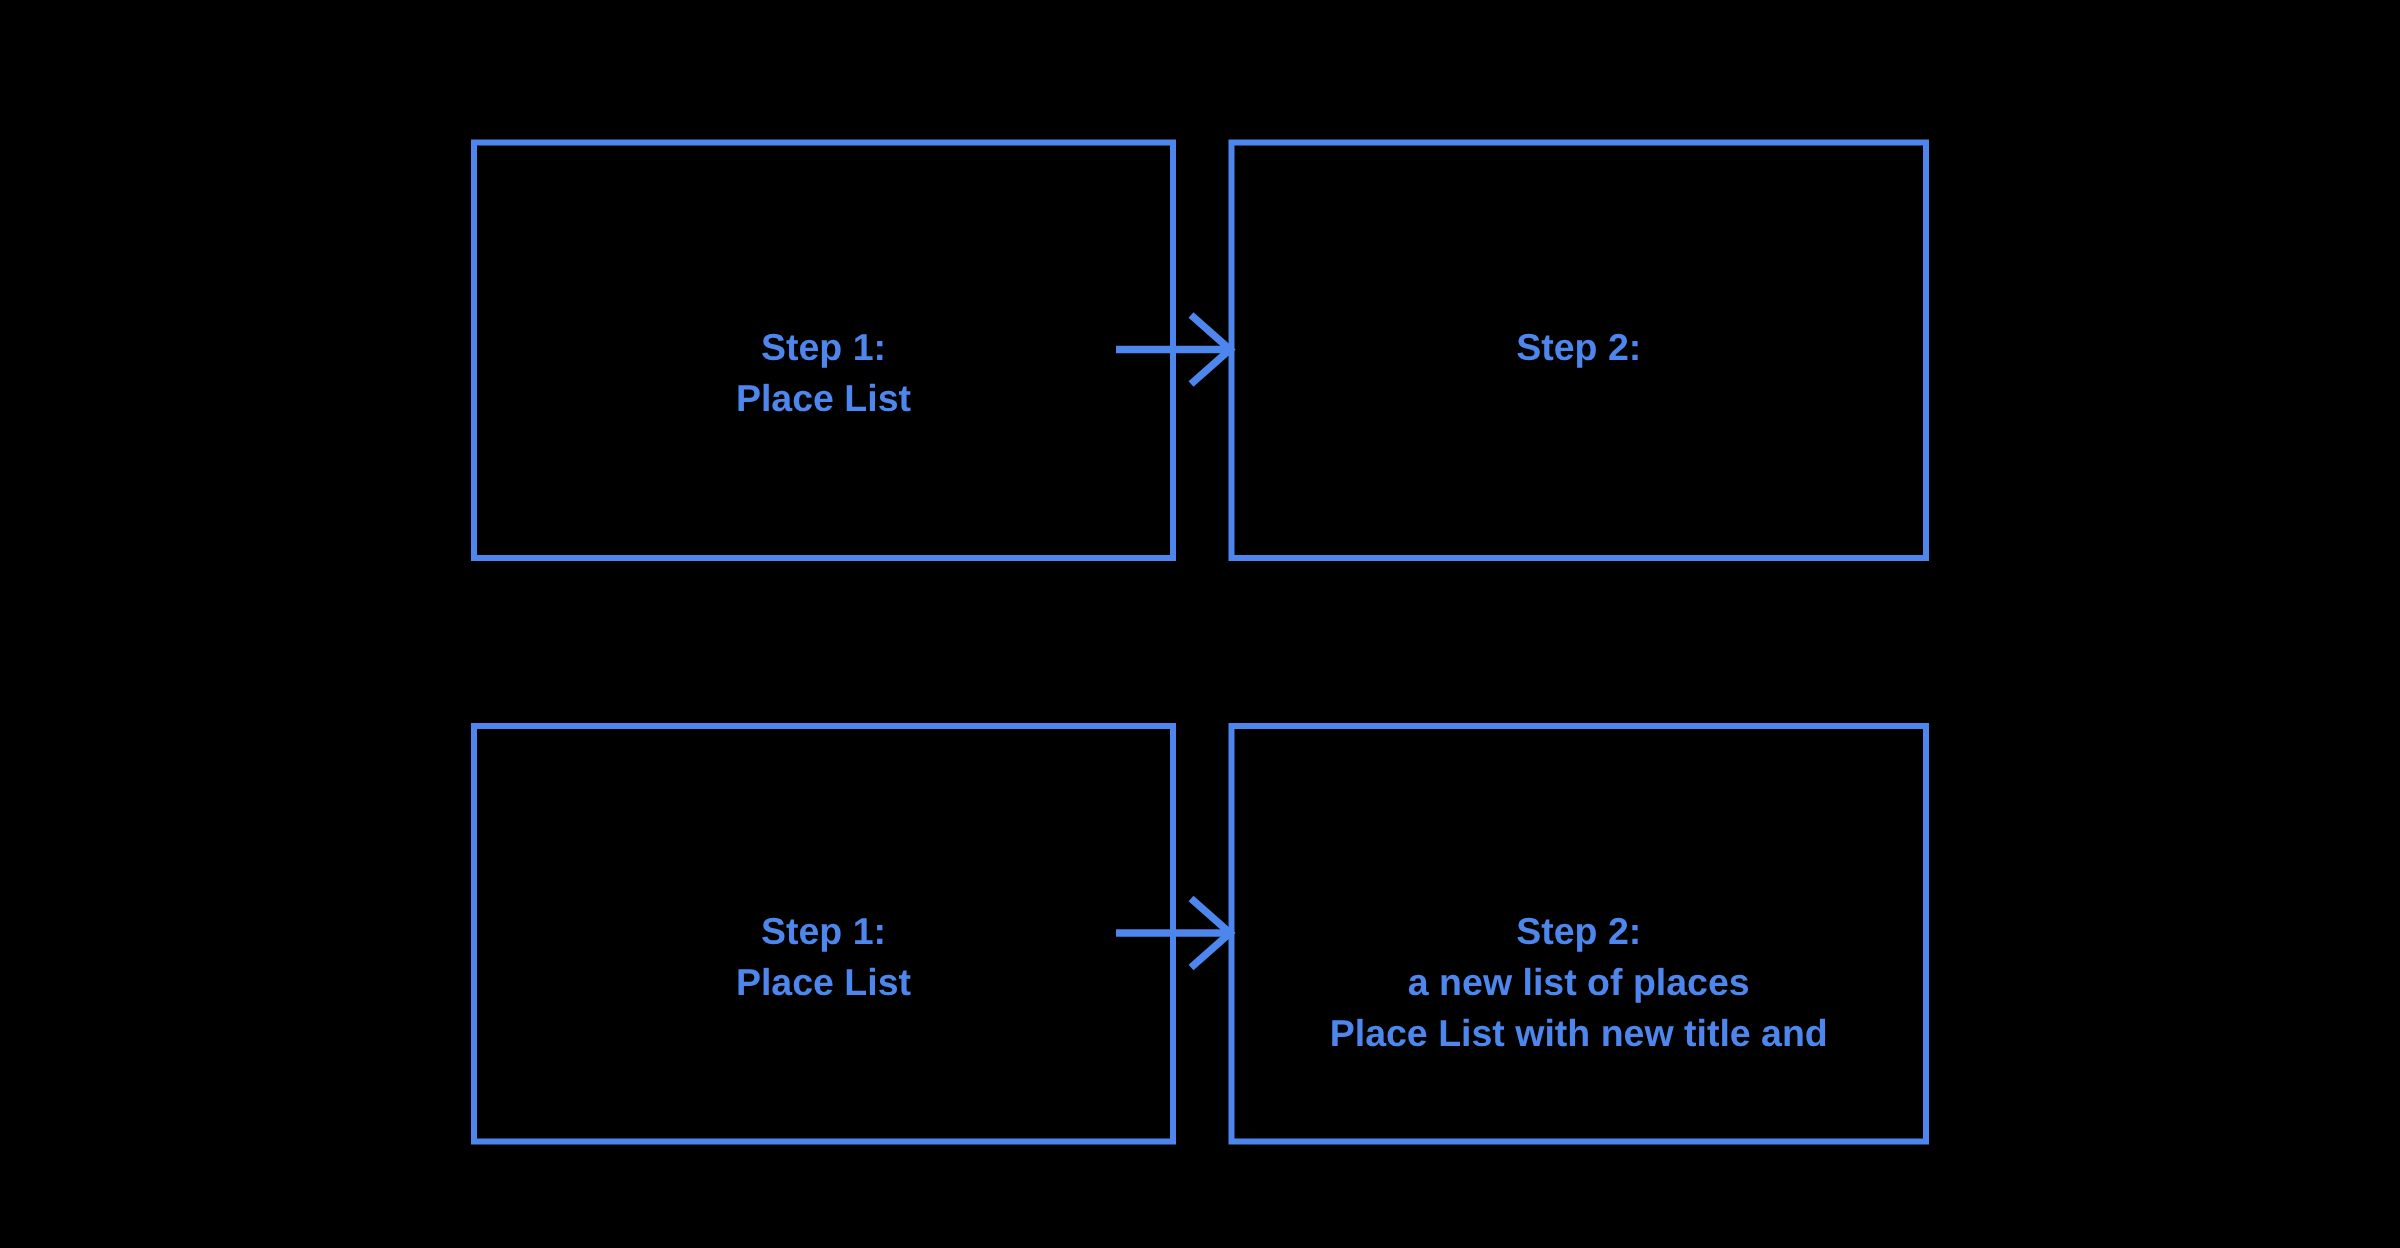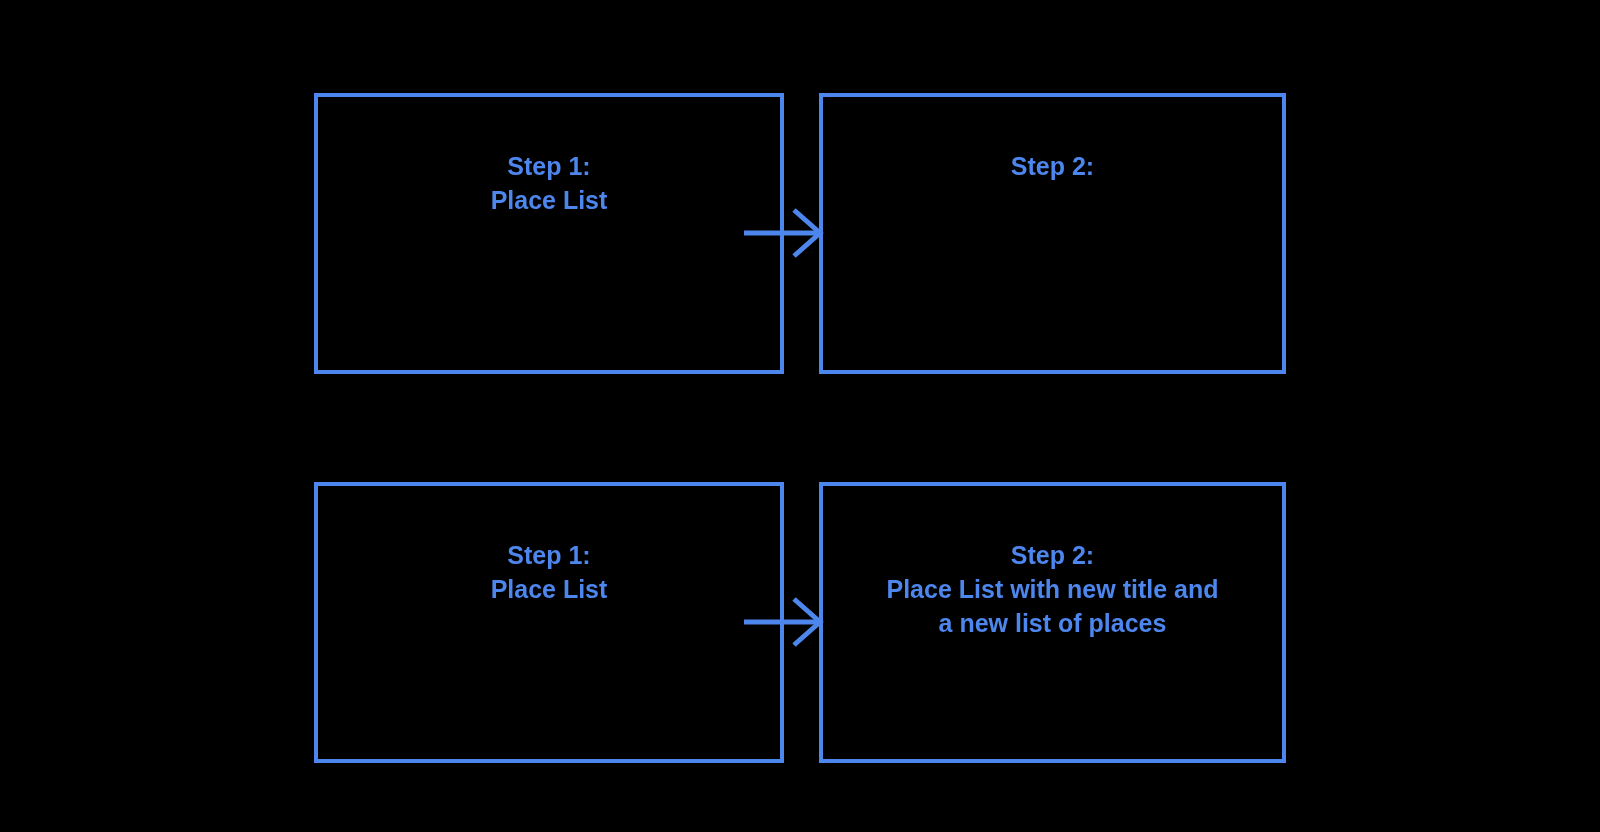--- a/index.html
+++ b/index.html
@@ -18,21 +18,21 @@
     width: 1600px; height: 832px;
     background: var(--bg);
   }
   .flow-box {
     position: absolute;
     border: 4px solid var(--accent);
     background: transparent;
     display: flex;
     flex-direction: column;
     align-items: center;
-    padding-top: 52px;
+    padding-top: 118px;
   }
   .flow-box .line {
     color: var(--accent);
     font-size: 25px;
     line-height: 34px;
     font-weight: 700;
     white-space: nowrap;
     text-align: center;
   }
   .box-1 { left: 314px; top: 93px;  width: 470px; height: 281px; }
@@ -71,17 +71,17 @@
     <div class="line">Place List</div>
   </div>
 
   <svg class="arrow arrow-2" viewBox="0 0 92 60" xmlns="http://www.w3.org/2000/svg">
     <line x1="7" y1="30" x2="80" y2="30" stroke="currentColor" stroke-width="5"></line>
     <polyline points="57,7 83,30 57,53" fill="none" stroke="currentColor" stroke-width="5" stroke-linejoin="miter" stroke-linecap="butt"></polyline>
   </svg>
 
   <div class="flow-box box-4">
     <div class="line">Step 2:</div>
+    <div class="line">a new list of places</div>
     <div class="line">Place List with new title and</div>
-    <div class="line">a new list of places</div>
   </div>
 
 </div>
 
 </body></html>

